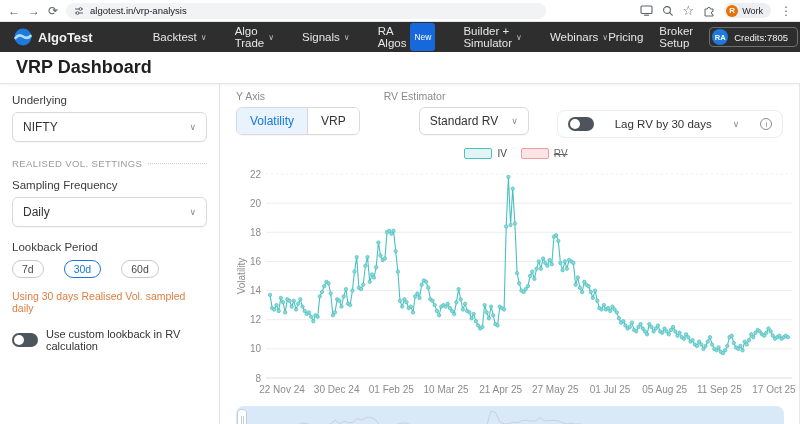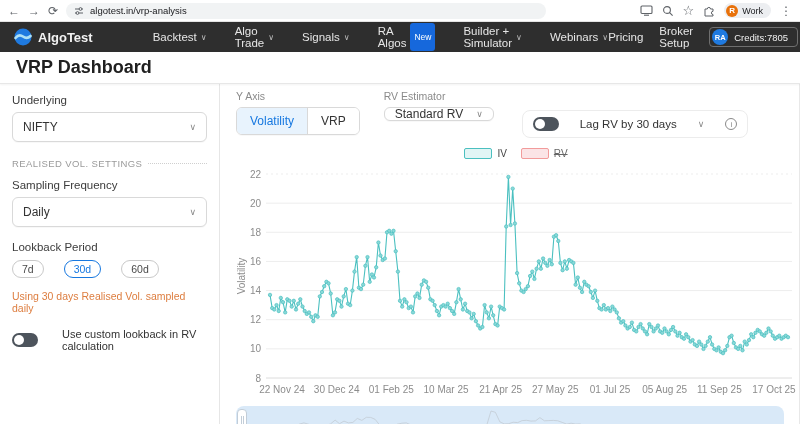--- a/index.html
+++ b/index.html
@@ -54,34 +54,34 @@
     font-size:12px; color:#333; cursor:pointer; box-shadow:0 1px 1px rgba(0,0,0,.03);gap:9px; }
   .sel-chev { font-size:9px; color:#888; }
   .section-hdr { display:flex; align-items:center; gap:6px; margin:16px 0 10px; }
   .section-hdr-text { font-size:9.5px; color:#9a9a9a; letter-spacing:.4px; white-space:nowrap; }
   .dotted-line { flex:1; border-bottom:1px dotted #cfcfcf; height:1px; }
   .pills { display:flex; gap:20px; margin-top:7px; }
   .pill { font-size:10.5px; color:#4a4a4a; border:1px solid #c9c9c9; border-radius:11px;
     padding:2px 9px; cursor:pointer; background:#fff; }
   .pill.selected { color:#1778e0; border-color:#1778e0; }
   .note { font-size:10.5px; margin-top:12px; }
-  .toggle-row { display:flex; align-items:center; gap:24px; margin-top:14px; }
+  .toggle-row { display:flex; align-items:center; gap:8px; margin-top:14px; }
   .toggle { width:26px; height:14px; border-radius:7px; background:#4d545c; position:relative; cursor:pointer; flex:0 0 auto; }
   .toggle .knob { position:absolute; left:2px; top:2px; width:10px; height:10px; border-radius:50%; background:#fff; }
   .toggle-label { font-size:11px; color:#333; }
 
   
   .controls-row { display:flex; gap:24px; align-items:flex-start; margin-top:2px; }
   .ctl-label { font-size:10.5px; color:#8a8a8a; margin-bottom:5px; }
   .segmented { display:flex; border:1px solid #d9d9d9; border-radius:6px; overflow:hidden;
     box-shadow:0 1px 1px rgba(0,0,0,.03); }
   .seg { font-size:12px; padding:6px 13px; cursor:pointer; background:#fff; color:#333; }
   .seg.selected { background:#e8f3fd; color:#1778e0; }
   .seg + .seg { border-left:1px solid #d9d9d9; }
-  .ctl-select { width:110px; height:14px; }
+  .ctl-select { width:110px; height:28px;margin-left:35px; }
   .lag-box { display:flex; align-items:center; gap:21px; border:1px solid #ececec; border-radius:8px;
     padding:0 10px; height:28px; margin-top:20px; margin-left:4px; }
   .lag-label { font-size:11.5px; color:#333; font-weight:500; }
   .info-icon { width:12px; height:12px; border:1px solid #8a8a8a; border-radius:50%;
     color:#8a8a8a; font-size:8px; display:flex; align-items:center; justify-content:center; cursor:pointer; }
 
   
   .legend { display:flex; justify-content:center; gap:14px; align-items:center; margin-top:8px; height:14px; }
   .legend-item { display:flex; align-items:center; gap:5px; cursor:pointer; }
   .legend-swatch { width:28px; height:11px; border-radius:2px; }

